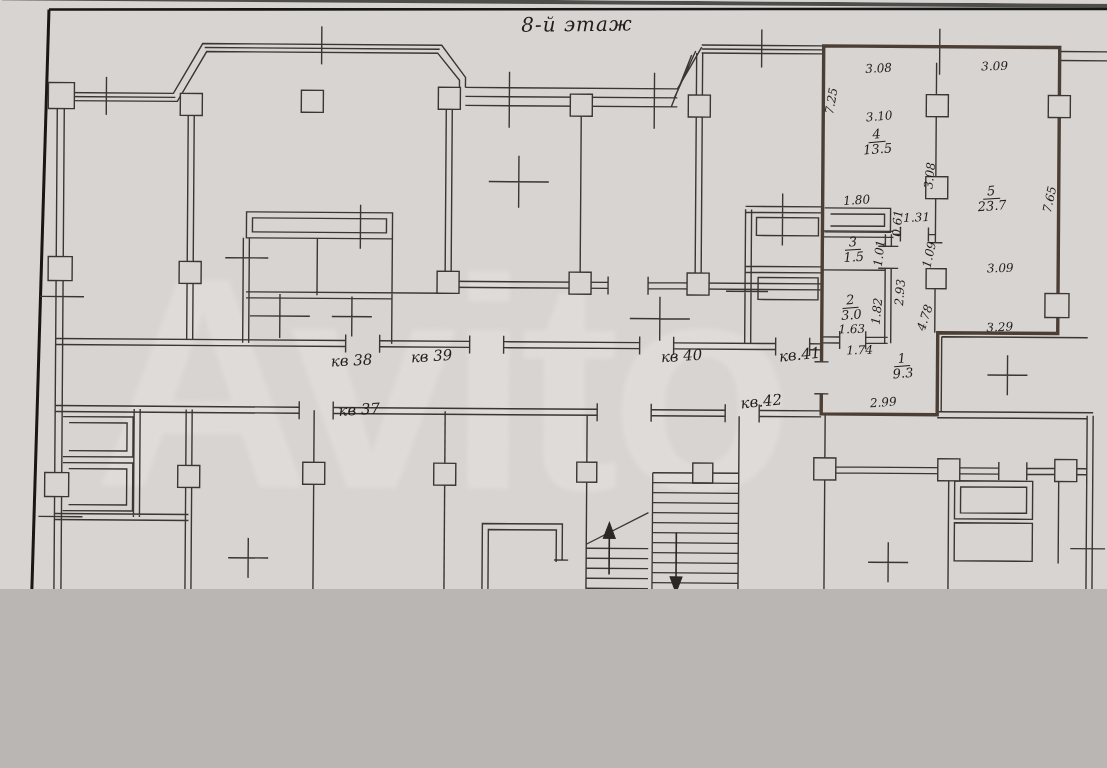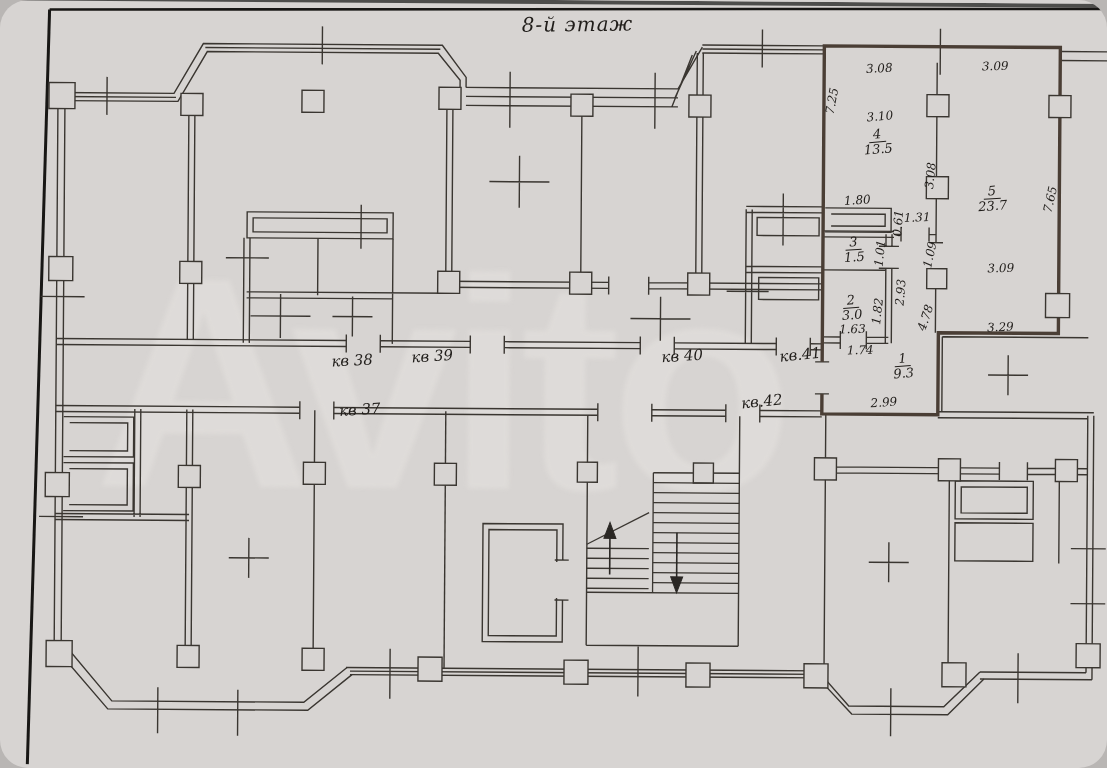--- a/index.html
+++ b/index.html
@@ -1,17 +1,17 @@
 <!DOCTYPE html>
 <html><head>
 <meta charset="utf-8">
 <style>
   html,body{margin:0;padding:0;background:#b9b6b4;}
-  .screen{position:relative;width:1107px;height:768px;overflow:hidden;
-          background:#d7d4d2;font-family:"DejaVu Serif",serif;border-radius:28px;}
+  .screen{position:relative;width:1107px;height:589px;overflow:hidden;
+          background:#d7d4d2;font-family:"DejaVu Serif",serif;}
   .plan{position:absolute;inset:0;transform:rotate(0.4deg);}
   svg{position:absolute;left:0;top:0;}
   .wm{position:absolute;left:95px;top:235px;font-family:"Liberation Sans",sans-serif;
       font-weight:bold;font-size:300px;line-height:1;letter-spacing:-10px;
       color:#e6e3e0;opacity:.5;filter:blur(2px);pointer-events:none;}
   .lbl{position:absolute;color:#201d1a;font-style:italic;white-space:nowrap;
        transform:translate(-50%,-50%);}
   .title{font-size:20px;letter-spacing:1px;}
   .apt{font-size:15px;}
   .dim{font-size:12px;}

